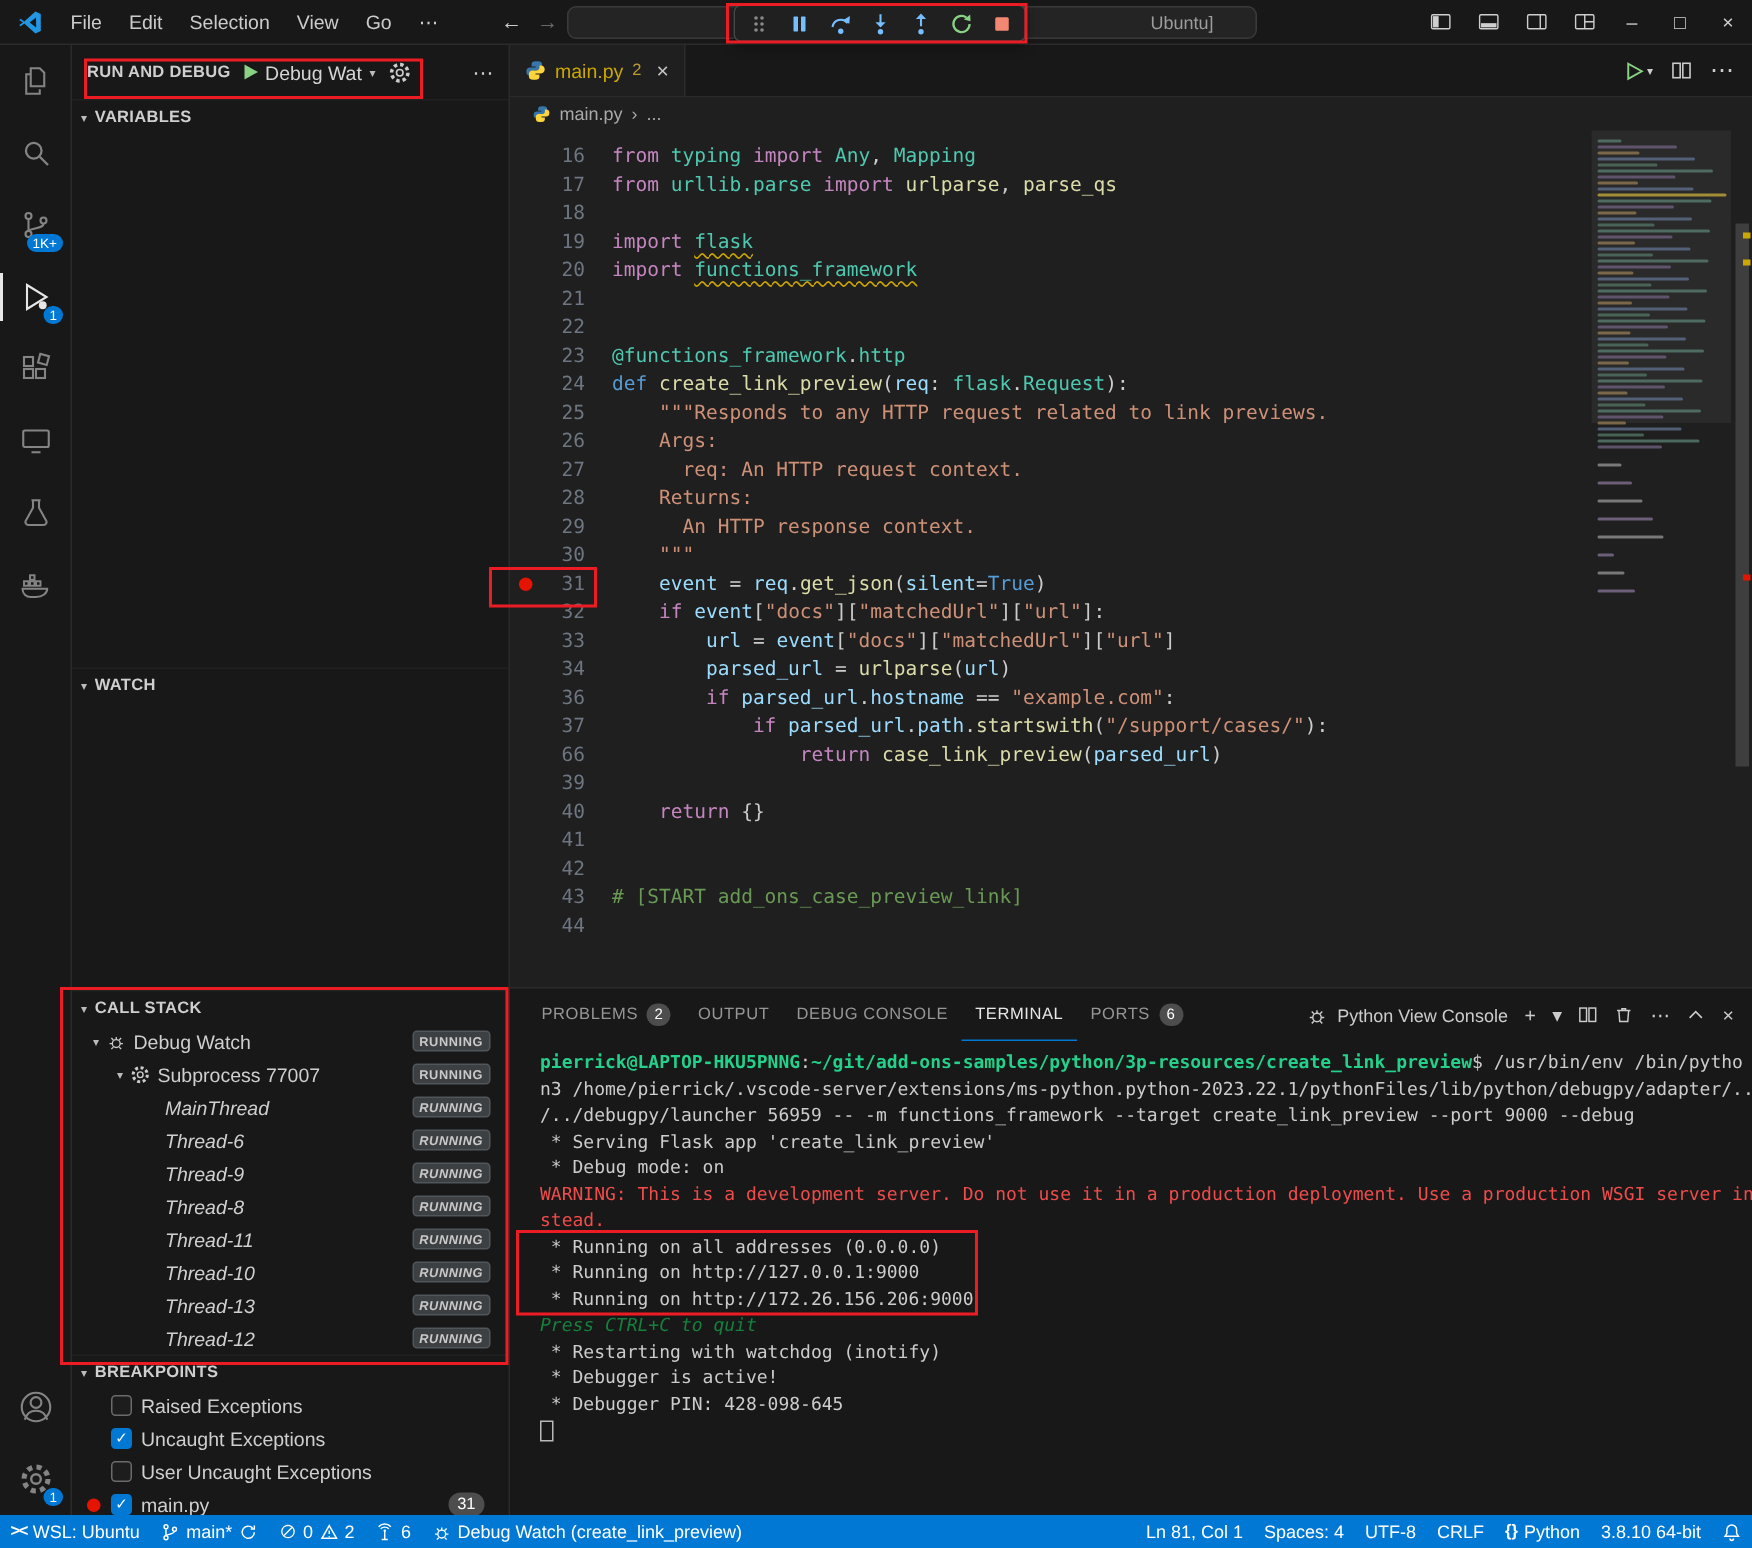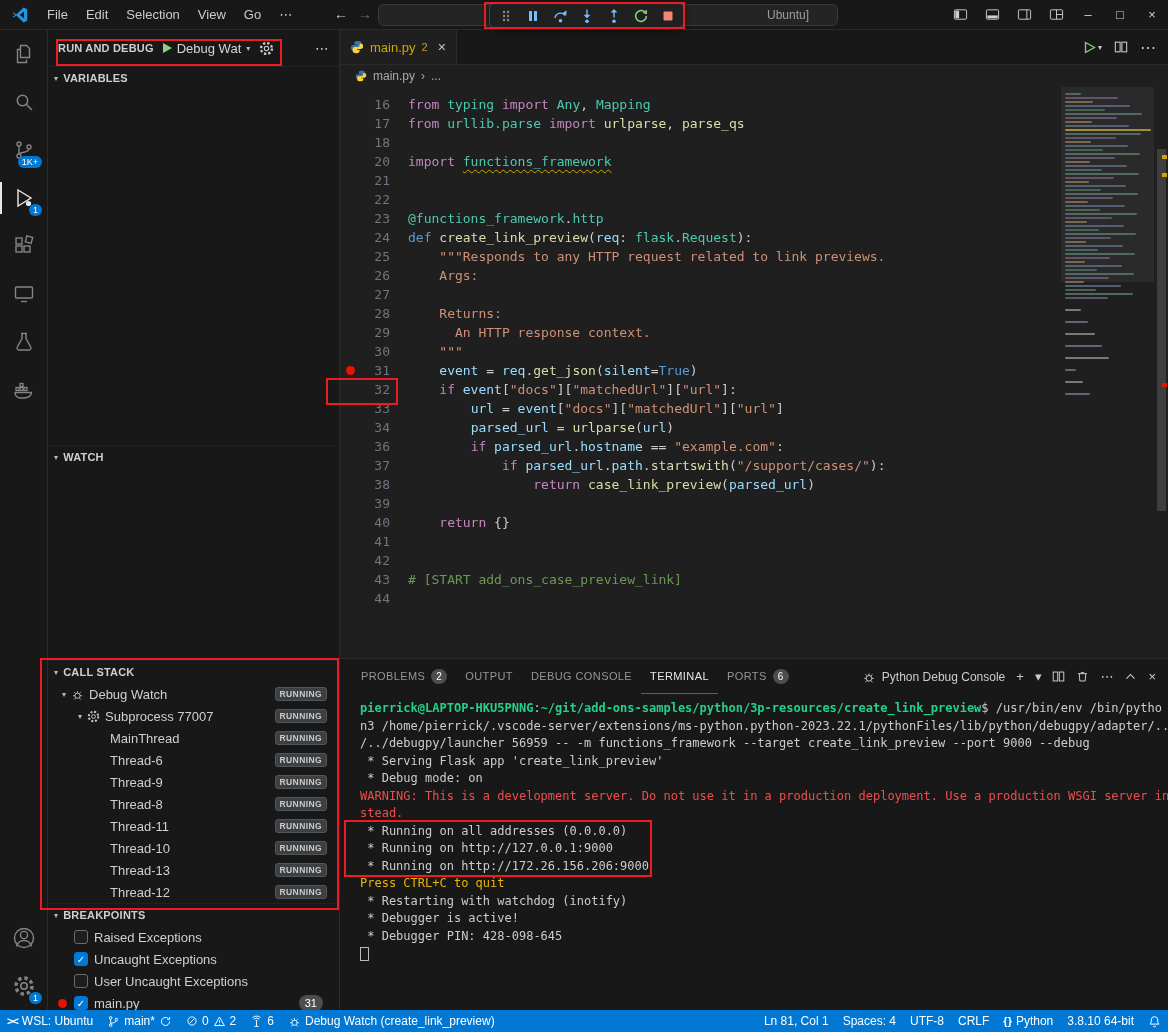--- a/index.html
+++ b/index.html
@@ -51,21 +51,21 @@
   .sb-more{margin-left:auto;font-size:14px;}
   .sec-head{height:22px;flex:0 0 22px;display:flex;align-items:center;gap:5px;padding:0 6px;
     font-size:11px;font-weight:700;color:#cfcfcf;letter-spacing:.2px;}
   .chevg{font-size:8px;color:#bbb;}
   .sec-body{overflow:hidden;}
   .section{border-top:1px solid #212121;}
 
   .cs-row{height:22px;display:flex;align-items:center;gap:5px;color:#cfcfcf;}
   .cs-row.l0{padding-left:14px;}
   .cs-row.l1{padding-left:30px;}
-  .cs-row.l2{padding-left:62px;}
+  .cs-row.l2{padding-left:62px;font-style:italic;}
   .cs-icon{display:flex;align-items:center;}
   .cs-label{white-space:nowrap;}
   .badge-running{margin-left:auto;margin-right:12px;font-size:8.5px;font-weight:700;letter-spacing:.4px;
     background:#3d4043;color:#c9c9c9;border:1px solid #51565b;padding:1px 4px;border-radius:3px;line-height:10px;}
 
   .bp-row{height:22px;display:flex;align-items:center;gap:6px;padding-left:8px;color:#cfcfcf;}
   .bp-slot{width:12px;height:22px;display:flex;align-items:center;justify-content:center;flex:0 0 12px;}
   .bp-slot.dot::before{content:"";width:9px;height:9px;border-radius:50%;background:var(--bp);}
   .cbx{width:14px;height:14px;flex:0 0 14px;display:flex;align-items:center;justify-content:center;
     font-size:10px;color:#fff;border:1px solid #6b6b6b;border-radius:3px;background:#1d1d1d;}
@@ -109,21 +109,21 @@
   .panel-tab{padding:0 9px;display:flex;align-items:center;gap:6px;font-size:11px;letter-spacing:.4px;color:#969696;border-bottom:1px solid transparent;}
   .panel-tab.active{color:#e7e7e7;border-bottom-color:#0078d4;}
   .ptab-badge{background:#4d4d4d;color:#fff;font-size:10px;border-radius:10px;padding:0 5px;height:15px;line-height:15px;}
   .panel-actions{margin-left:auto;display:flex;align-items:center;gap:11px;color:#ccc;font-size:12px;}
   .term-sel{display:flex;align-items:center;gap:6px;white-space:nowrap;}
   .pa-glyph{font-size:13px;}
   .terminal{padding:6px 0 0 20px;font-family:"DejaVu Sans Mono","Liberation Mono",monospace;
     font-size:12px;line-height:17.5px;white-space:pre;}
   .t-line{height:17.5px;}
   .tg{color:#23d18b;font-weight:700;} .tw{color:#cccccc;}
-  .tr{color:#f14c4c;} .ty{color:#eab308;}
+  .tr{color:#f14c4c;} .ty{color:#15803d;font-style:italic;}
   .t-cursor{display:inline-block;width:9px;height:14px;border:1px solid #b9b9b9;vertical-align:middle;}
 
   
   .statusbar{position:absolute;left:0;right:0;bottom:0;height:22px;background:var(--statusbg);
     display:flex;align-items:center;color:#fff;font-size:12px;z-index:5;}
   .sb-item{display:flex;align-items:center;gap:4px;padding:0 7px;height:100%;white-space:nowrap;}
   .sb-left{display:flex;height:100%;}
   .sb-right{margin-left:auto;display:flex;height:100%;}
   .remote-glyph{font-weight:700;font-size:11px;letter-spacing:-1px;}
   .braces{font-weight:700;font-size:11px;}
@@ -502,38 +502,39 @@
       </span>
       <span>main.py</span>
       <span>›</span>
       <span>...</span>
     </div>
     <div class="code-area">
       <div>
           <div class="code-line"><span class="bp"></span><span class="ln">16</span><span class="ct"><span class="kw">from </span><span class="cls">typing</span><span class="kw"> import </span><span class="cls">Any</span><span class="txt">, </span><span class="cls">Mapping</span></span></div>
           <div class="code-line"><span class="bp"></span><span class="ln">17</span><span class="ct"><span class="kw">from </span><span class="cls">urllib.parse</span><span class="kw"> import </span><span class="fn">urlparse</span><span class="txt">, </span><span class="fn">parse_qs</span></span></div>
           <div class="code-line"><span class="bp"></span><span class="ln">18</span><span class="ct"></span></div>
+          <div class="code-line"><span class="bp"></span><span class="ln">19</span><span class="ct"><span class="kw">import </span><span class="cls sq">flask</span></span></div>
           <div class="code-line"><span class="bp"></span><span class="ln">20</span><span class="ct"><span class="kw">import </span><span class="cls sq">functions_framework</span></span></div>
           <div class="code-line"><span class="bp"></span><span class="ln">21</span><span class="ct"></span></div>
           <div class="code-line"><span class="bp"></span><span class="ln">22</span><span class="ct"></span></div>
           <div class="code-line"><span class="bp"></span><span class="ln">23</span><span class="ct"><span class="cls">@functions_framework</span><span class="txt">.</span><span class="cls">http</span></span></div>
           <div class="code-line"><span class="bp"></span><span class="ln">24</span><span class="ct"><span class="def">def </span><span class="fn">create_link_preview</span><span class="txt">(</span><span class="var">req</span><span class="txt">: </span><span class="cls">flask</span><span class="txt">.</span><span class="cls">Request</span><span class="txt">):</span></span></div>
           <div class="code-line"><span class="bp"></span><span class="ln">25</span><span class="ct"><span class="str">    """Responds to any HTTP request related to link previews.</span></span></div>
           <div class="code-line"><span class="bp"></span><span class="ln">26</span><span class="ct"><span class="str">    Args:</span></span></div>
-          <div class="code-line"><span class="bp"></span><span class="ln">27</span></div>
+          <div class="code-line"><span class="bp"></span><span class="ln">27</span><span class="ct"><span class="str">      req: An HTTP request context.</span></span></div>
           <div class="code-line"><span class="bp"></span><span class="ln">28</span><span class="ct"><span class="str">    Returns:</span></span></div>
           <div class="code-line"><span class="bp"></span><span class="ln">29</span><span class="ct"><span class="str">      An HTTP response context.</span></span></div>
           <div class="code-line"><span class="bp"></span><span class="ln">30</span><span class="ct"><span class="str">    """</span></span></div>
           <div class="code-line"><span class="bp on"></span><span class="ln">31</span><span class="ct"><span class="txt">    </span><span class="var">event</span><span class="txt"> = </span><span class="var">req</span><span class="txt">.</span><span class="fn">get_json</span><span class="txt">(</span><span class="var">silent</span><span class="txt">=</span><span class="def">True</span><span class="txt">)</span></span></div>
           <div class="code-line"><span class="bp"></span><span class="ln">32</span><span class="ct"><span class="txt">    </span><span class="kw">if </span><span class="var">event</span><span class="txt">[</span><span class="str">"docs"</span><span class="txt">][</span><span class="str">"matchedUrl"</span><span class="txt">][</span><span class="str">"url"</span><span class="txt">]:</span></span></div>
           <div class="code-line"><span class="bp"></span><span class="ln">33</span><span class="ct"><span class="txt">        </span><span class="var">url</span><span class="txt"> = </span><span class="var">event</span><span class="txt">[</span><span class="str">"docs"</span><span class="txt">][</span><span class="str">"matchedUrl"</span><span class="txt">][</span><span class="str">"url"</span><span class="txt">]</span></span></div>
           <div class="code-line"><span class="bp"></span><span class="ln">34</span><span class="ct"><span class="txt">        </span><span class="var">parsed_url</span><span class="txt"> = </span><span class="fn">urlparse</span><span class="txt">(</span><span class="var">url</span><span class="txt">)</span></span></div>
           <div class="code-line"><span class="bp"></span><span class="ln">36</span><span class="ct"><span class="txt">        </span><span class="kw">if </span><span class="var">parsed_url</span><span class="txt">.</span><span class="var">hostname</span><span class="txt"> == </span><span class="str">"example.com"</span><span class="txt">:</span></span></div>
           <div class="code-line"><span class="bp"></span><span class="ln">37</span><span class="ct"><span class="txt">            </span><span class="kw">if </span><span class="var">parsed_url</span><span class="txt">.</span><span class="var">path</span><span class="txt">.</span><span class="fn">startswith</span><span class="txt">(</span><span class="str">"/support/cases/"</span><span class="txt">):</span></span></div>
-          <div class="code-line"><span class="bp"></span><span class="ln">38</span><span class="ct"><span class="txt">                </span><span class="kw">return </span><span class="fn">case_link_preview</span><span class="txt">(</span><span class="var">parsed_url</span><span class="txt">)</span></span></div>
+          <div class="code-line"><span class="bp"></span><span class="ln">66</span><span class="ct"><span class="txt">                </span><span class="kw">return </span><span class="fn">case_link_preview</span><span class="txt">(</span><span class="var">parsed_url</span><span class="txt">)</span></span></div>
           <div class="code-line"><span class="bp"></span><span class="ln">39</span><span class="ct"></span></div>
           <div class="code-line"><span class="bp"></span><span class="ln">40</span><span class="ct"><span class="txt">    </span><span class="kw">return </span><span class="txt">{}</span></span></div>
           <div class="code-line"><span class="bp"></span><span class="ln">41</span><span class="ct"></span></div>
           <div class="code-line"><span class="bp"></span><span class="ln">42</span><span class="ct"></span></div>
           <div class="code-line"><span class="bp"></span><span class="ln">43</span><span class="ct"><span class="com"># [START add_ons_case_preview_link]</span></span></div>
           <div class="code-line"><span class="bp"></span><span class="ln">44</span><span class="ct"></span></div>
         </div>
       <div class="minimap">
         <div class="mm-slider"></div>
         <div style="padding-top:6px">
@@ -648,21 +649,21 @@
           </div>
         </div>
       <div class="panel-actions">
         <span class="term-sel">
           <span>
             <svg width="14" height="14" viewBox="0 0 16 16" fill="none" stroke="#ccc" stroke-width="1.1">
                 <circle cx="8" cy="9.5" r="3.2"></circle>
                 <path d="M8 6.3V4M4 5l1.6 1.6M12 5l-1.6 1.6M2.5 9.5H4.8M11.2 9.5h2.3M4 14l1.6-1.6M12 14l-1.6-1.6"></path>
               </svg>
           </span>
-          <span>Python Debug Console</span>
+          <span>Python View Console</span>
         </span>
         <span class="pa-glyph">+</span>
         <span class="pa-glyph">▾</span>
         <span>
           <svg width="13" height="13" viewBox="0 0 16 16" fill="none" stroke="#ccc" stroke-width="1.2">
               <rect x="1.5" y="2.5" width="5.5" height="11"></rect>
               <rect x="9" y="2.5" width="5.5" height="11"></rect>
             </svg>
         </span>
         <span>

